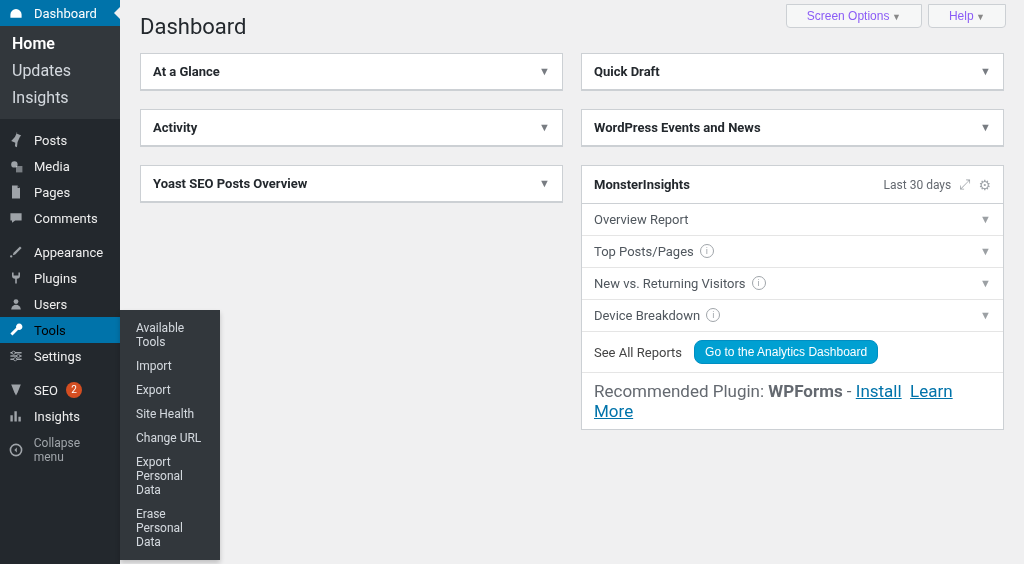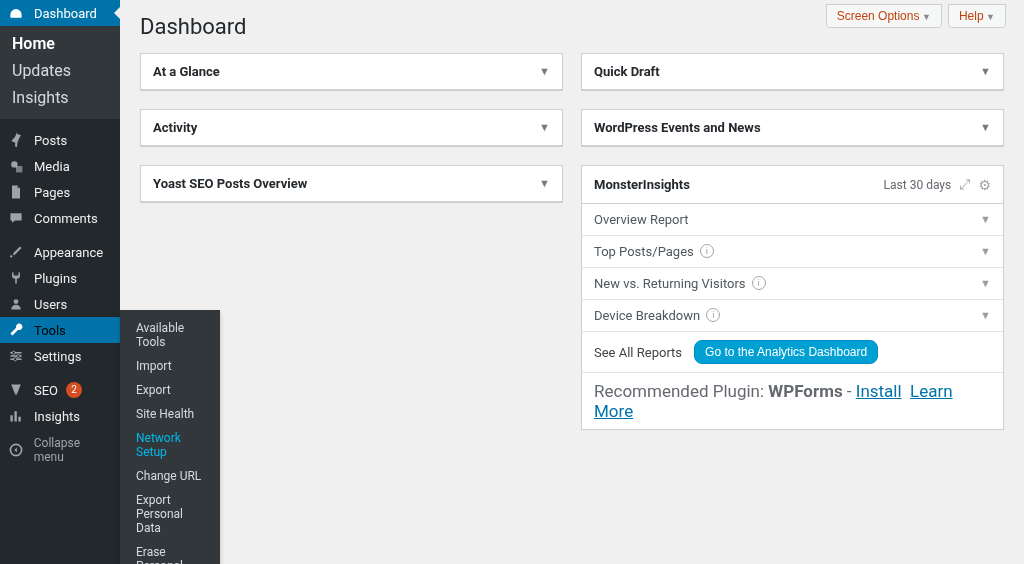--- a/index.html
+++ b/index.html
@@ -120,23 +120,23 @@
     position: absolute;
     top: 4px;
     right: 18px;
     display: flex;
     gap: 6px;
   }
   .screenmeta button {
     background: #f6f7f7;
     border: 1px solid #ccd0d4;
     border-radius: 0 0 4px 4px;
-    color: #c2410c;
+    color: #8b5cf6;
     font-size: 12px;
-    padding: 4px 10px;
+    padding: 4px 20px;
     cursor: pointer;
   }
   .screenmeta button::after {
     content: " ▼";
     font-size: 9px;
     color: #888;
   }
 
   
   .main {
@@ -361,21 +361,20 @@
     </span>
     <span>Collapse menu</span>
   </div>
 </nav>
 
 <div class="flyout">
   <span class="fitem">Available Tools</span>
   <span class="fitem">Import</span>
   <span class="fitem">Export</span>
   <span class="fitem">Site Health</span>
-  <span class="fitem highlight">Network Setup</span>
   <span class="fitem">Change URL</span>
   <span class="fitem">Export Personal Data</span>
   <span class="fitem">Erase Personal Data</span>
 </div>
 
 <div class="screenmeta">
   <button>Screen Options</button>
   <button>Help</button>
 </div>
 

